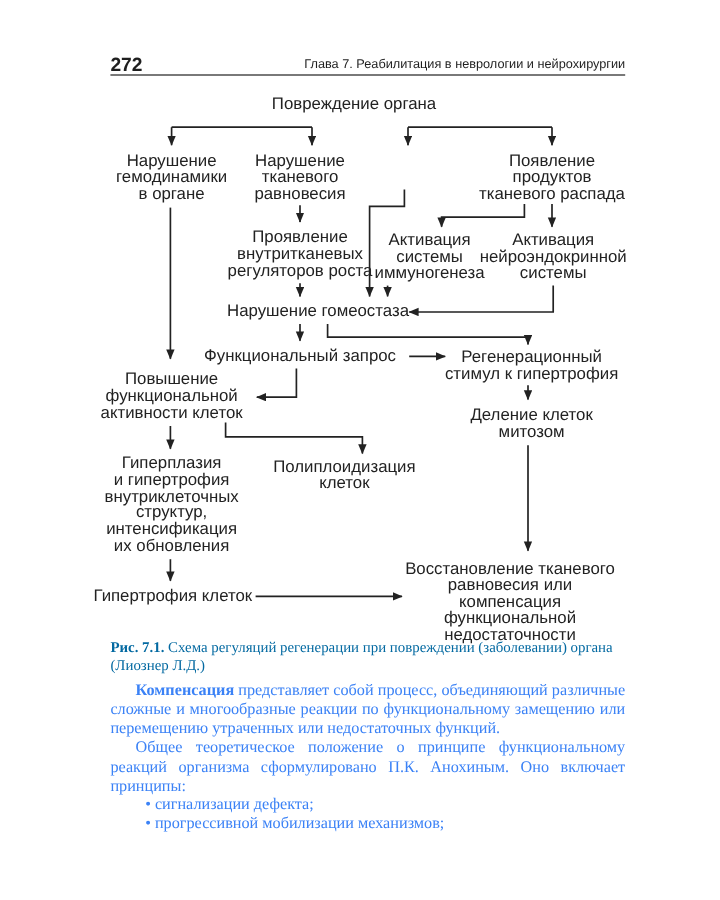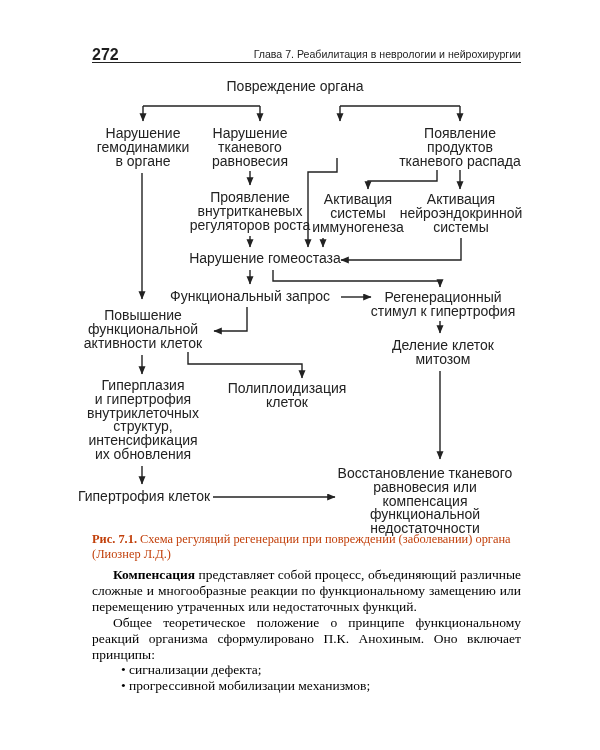--- a/index.html
+++ b/index.html
@@ -10,27 +10,27 @@
   .pagenum  { position:absolute; left:92px; top:46px; font-size:16px; font-weight:bold; }
   .chapter  { position:absolute; right:79px; top:48px; font-size:10.6px; }
   .hrule    { position:absolute; left:92px; top:62px; width:429px; border-top:1.4px solid #222; height:0; }
   svg.conn  { position:absolute; left:0; top:0; }
   .node {
     position:absolute; transform:translateX(-50%); text-align:center;
     font-size:14px; line-height:13.8px; white-space:pre-line; color:#222;
   }
   .caption {
     position:absolute; left:92px; top:532px; width:431px;
-    font-family:"Liberation Serif", serif; font-size:12.4px; line-height:15px; color:#c2410c;
+    font-family:"Liberation Serif", serif; font-size:12.4px; line-height:15px; color:#0369a1;
   }
   .caption b { font-weight:bold; }
   .bodytext {
     position:absolute; left:92px; top:567px; width:429px;
     font-family:"Liberation Serif", serif; font-size:13.5px; line-height:15.9px;
-    text-align:justify; color:#000000;
+    text-align:justify; color:#3b82f6;
   }
   .bodytext p { margin:0; text-indent:21px; }
   .bullets { margin-left:29px; }
   .bullet  { text-align:left; }
 </style>
 </head>
 <body>
 
 <div class="page">
 

